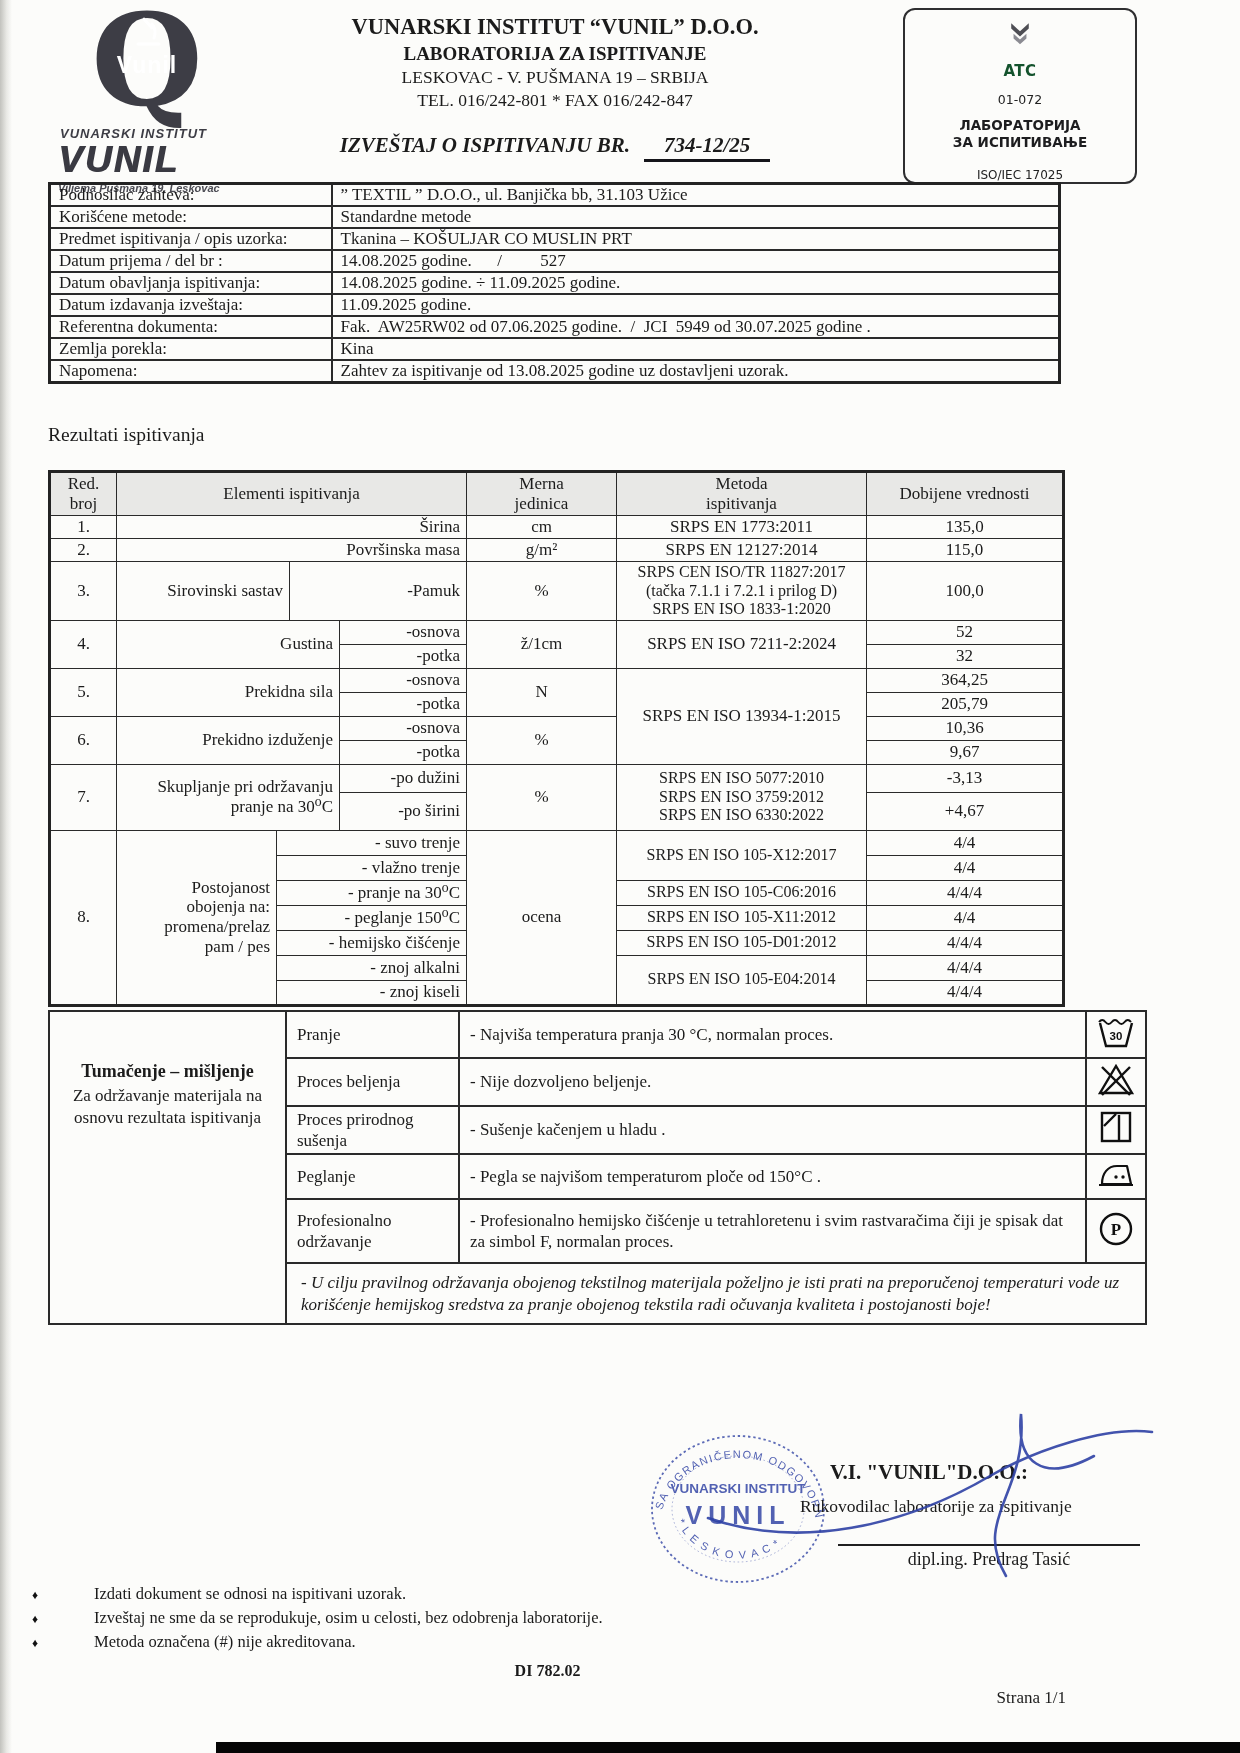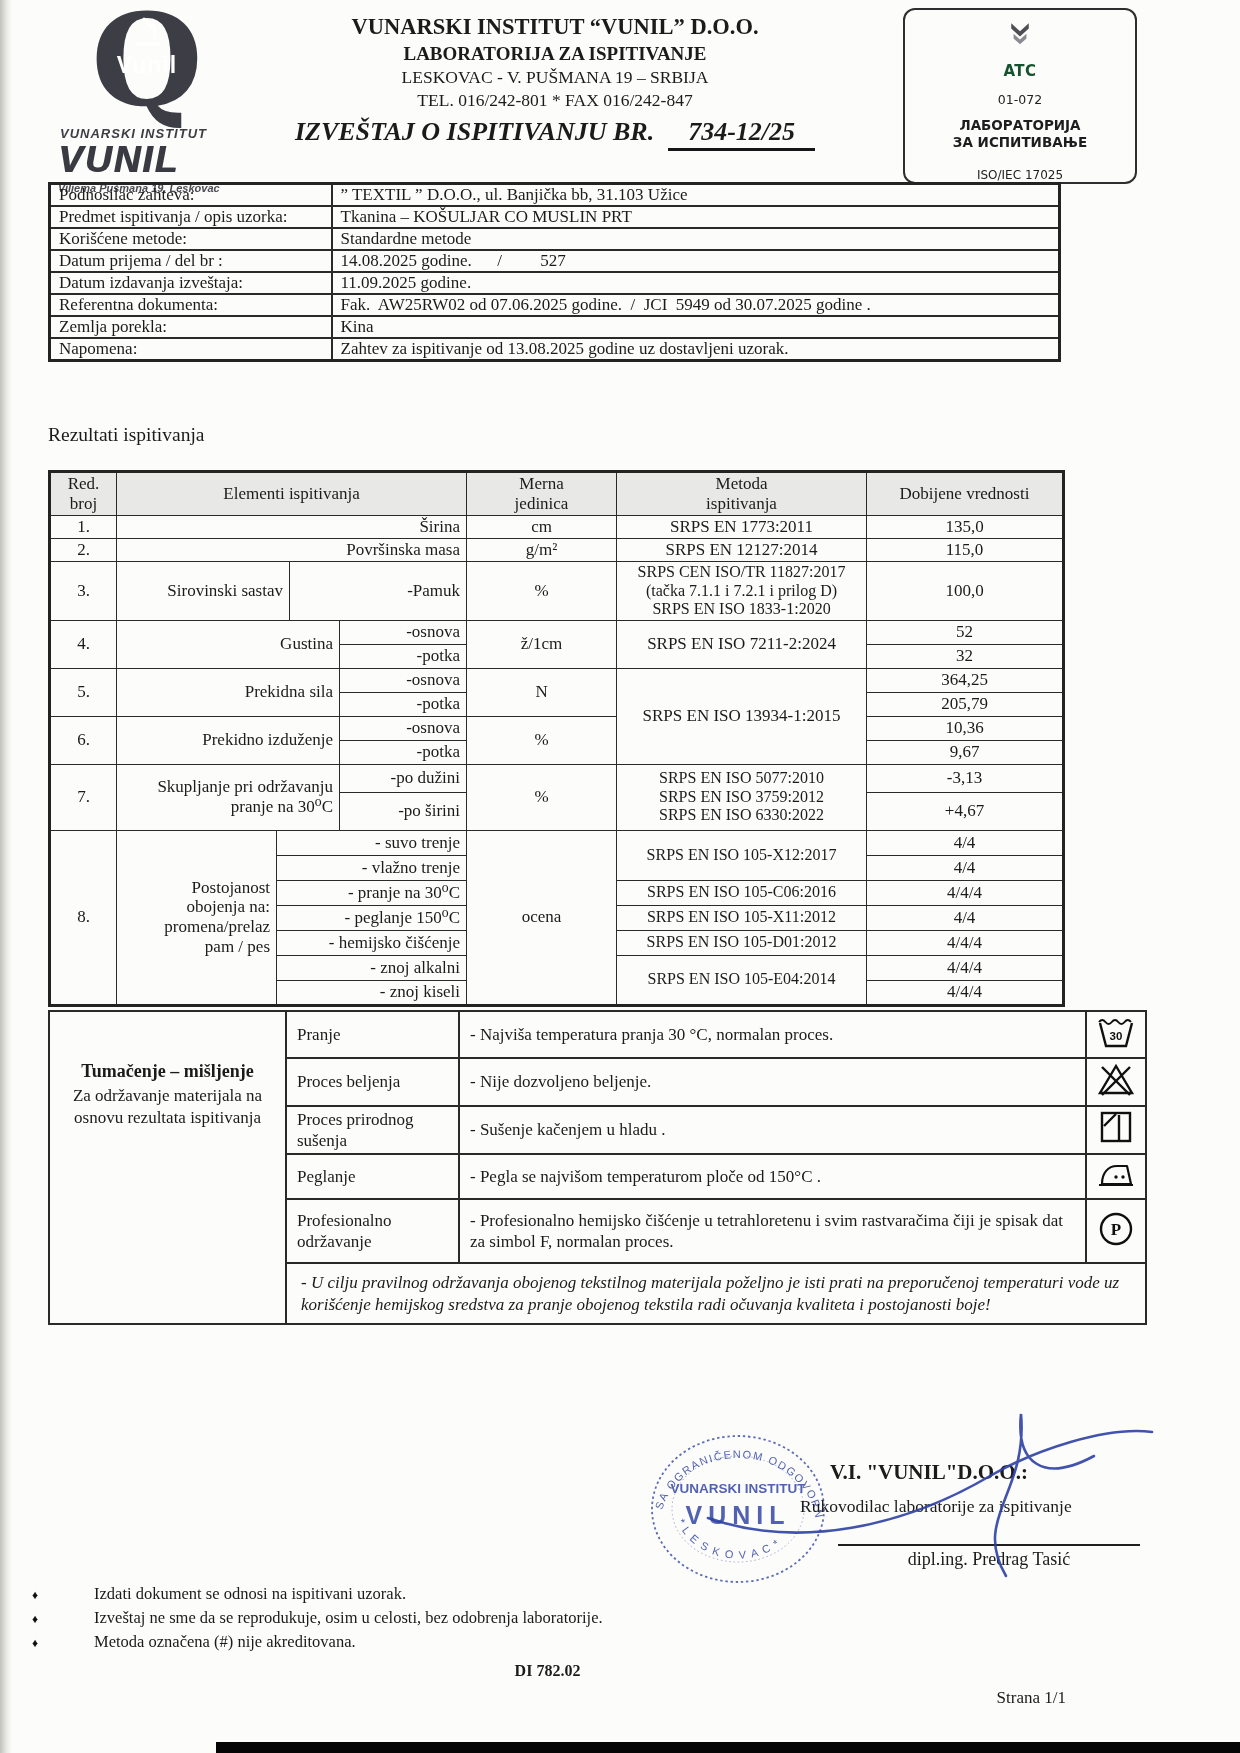--- a/index.html
+++ b/index.html
@@ -25,21 +25,21 @@
   .logo-big{font-family:"Liberation Sans",sans-serif;font-style:italic;font-weight:900;
      font-size:37px;letter-spacing:2px;color:#3a3a42;margin-left:6px;line-height:1.0;
      text-shadow:1px 0 0 #3a3a42;}
   .logo-addr{font-family:"Liberation Sans",sans-serif;font-style:italic;font-weight:bold;
      font-size:11px;color:#4a4a52;margin:4px 0 0 6px;}
 
   .header-center{left:250px;top:14px;width:610px;text-align:center;}
   .h-name{font-size:22.5px;font-weight:bold;}
   .h-lab{font-size:19px;font-weight:bold;margin-top:3px;}
   .h-line{font-size:17.5px;margin-top:2px;}
-  .h-report{margin-top:6px;font-size:26px;font-weight:bold;font-style:italic;}
+  .h-report{margin-top:22px;font-size:21px;font-weight:bold;font-style:italic;}
   .h-repnum{display:inline-block;border-bottom:3px solid #15151a;padding:0 20px 1px 20px;margin-left:14px;}
 
   .badge{left:903px;top:8px;width:230px;height:172px;border:2px solid #2e2e30;border-radius:12px;
      display:flex;flex-direction:column;align-items:center;font-family:"DejaVu Sans","Liberation Sans",sans-serif;}
   .badge-atc{font-size:15px;font-weight:bold;color:#14532d;margin-top:13px;letter-spacing:.5px;}
   .badge-code{font-size:12.5px;color:#222;margin-top:12px;}
   .badge-cyr{font-size:13.5px;font-weight:600;color:#1d1d1f;line-height:1.3;margin-top:10px;text-align:center;}
   .badge-iso{font-size:12px;color:#222;margin-top:16px;}
 
   
@@ -140,30 +140,34 @@
       <colgroup>
           <col style="width:282px">
           <col style="width:728px">
         </colgroup>
       <tbody>
           <tr>
             <td>Podnosilac zahteva:</td>
             <td class="mval">” TEXTIL ” D.O.O., ul. Banjička bb, 31.103 Užice</td>
           </tr>
       <tr>
+            <td>Korišćene metode:</td>
+            <td class="mval">Standardne metode</td>
+          </tr>
+      <tr>
             <td>Predmet ispitivanja / opis uzorka:</td>
             <td class="mval">Tkanina – KOŠULJAR CO MUSLIN PRT</td>
           </tr>
       <tr>
-            <td>Korišćene metode:</td>
-            <td class="mval">Standardne metode</td>
-          </tr>
-      <tr>
             <td>Datum prijema / del br :</td>
             <td class="mval">14.08.2025 godine.      /         527</td>
+          </tr>
+      <tr>
+            <td>Datum obavljanja ispitivanja:</td>
+            <td class="mval">14.08.2025 godine. ÷ 11.09.2025 godine.</td>
           </tr>
       <tr>
             <td>Datum izdavanja izveštaja:</td>
             <td class="mval">11.09.2025 godine.</td>
           </tr>
       <tr>
             <td>Referentna dokumenta:</td>
             <td class="mval">Fak.  AW25RW02 od 07.06.2025 godine.  /  JCI  5949 od 30.07.2025 godine .</td>
           </tr>
       <tr>

